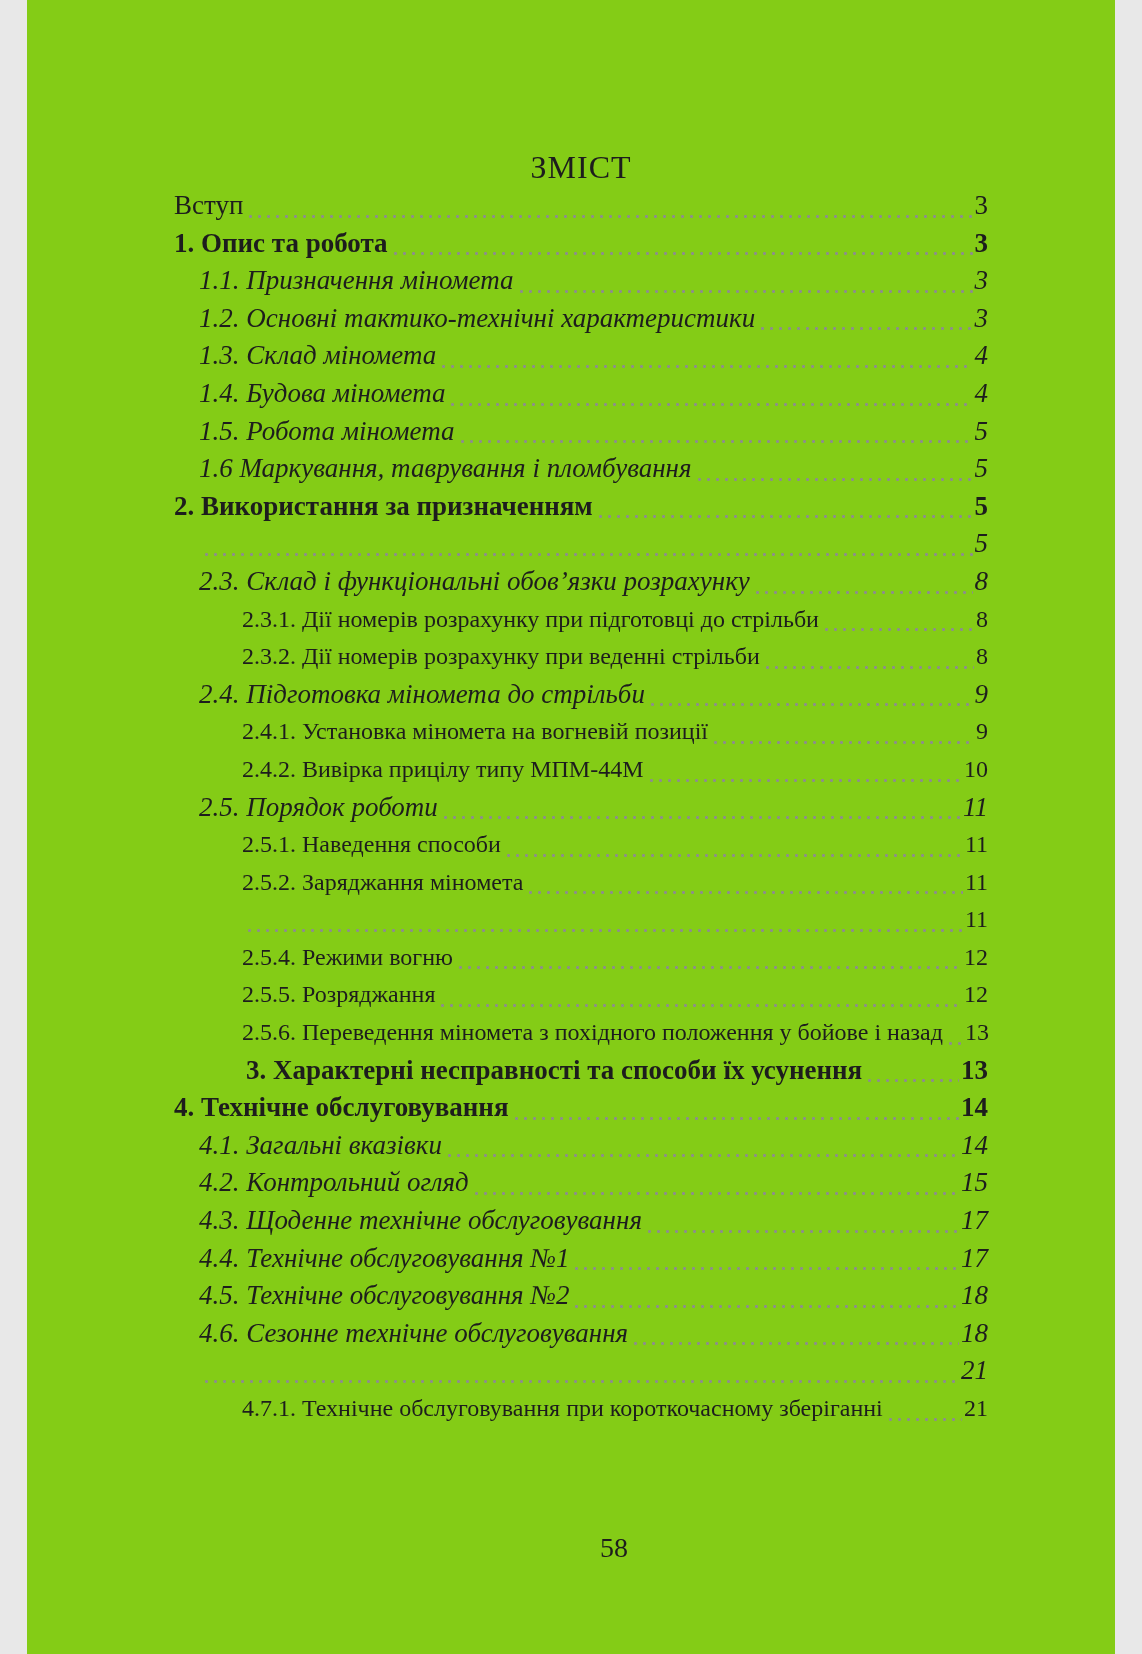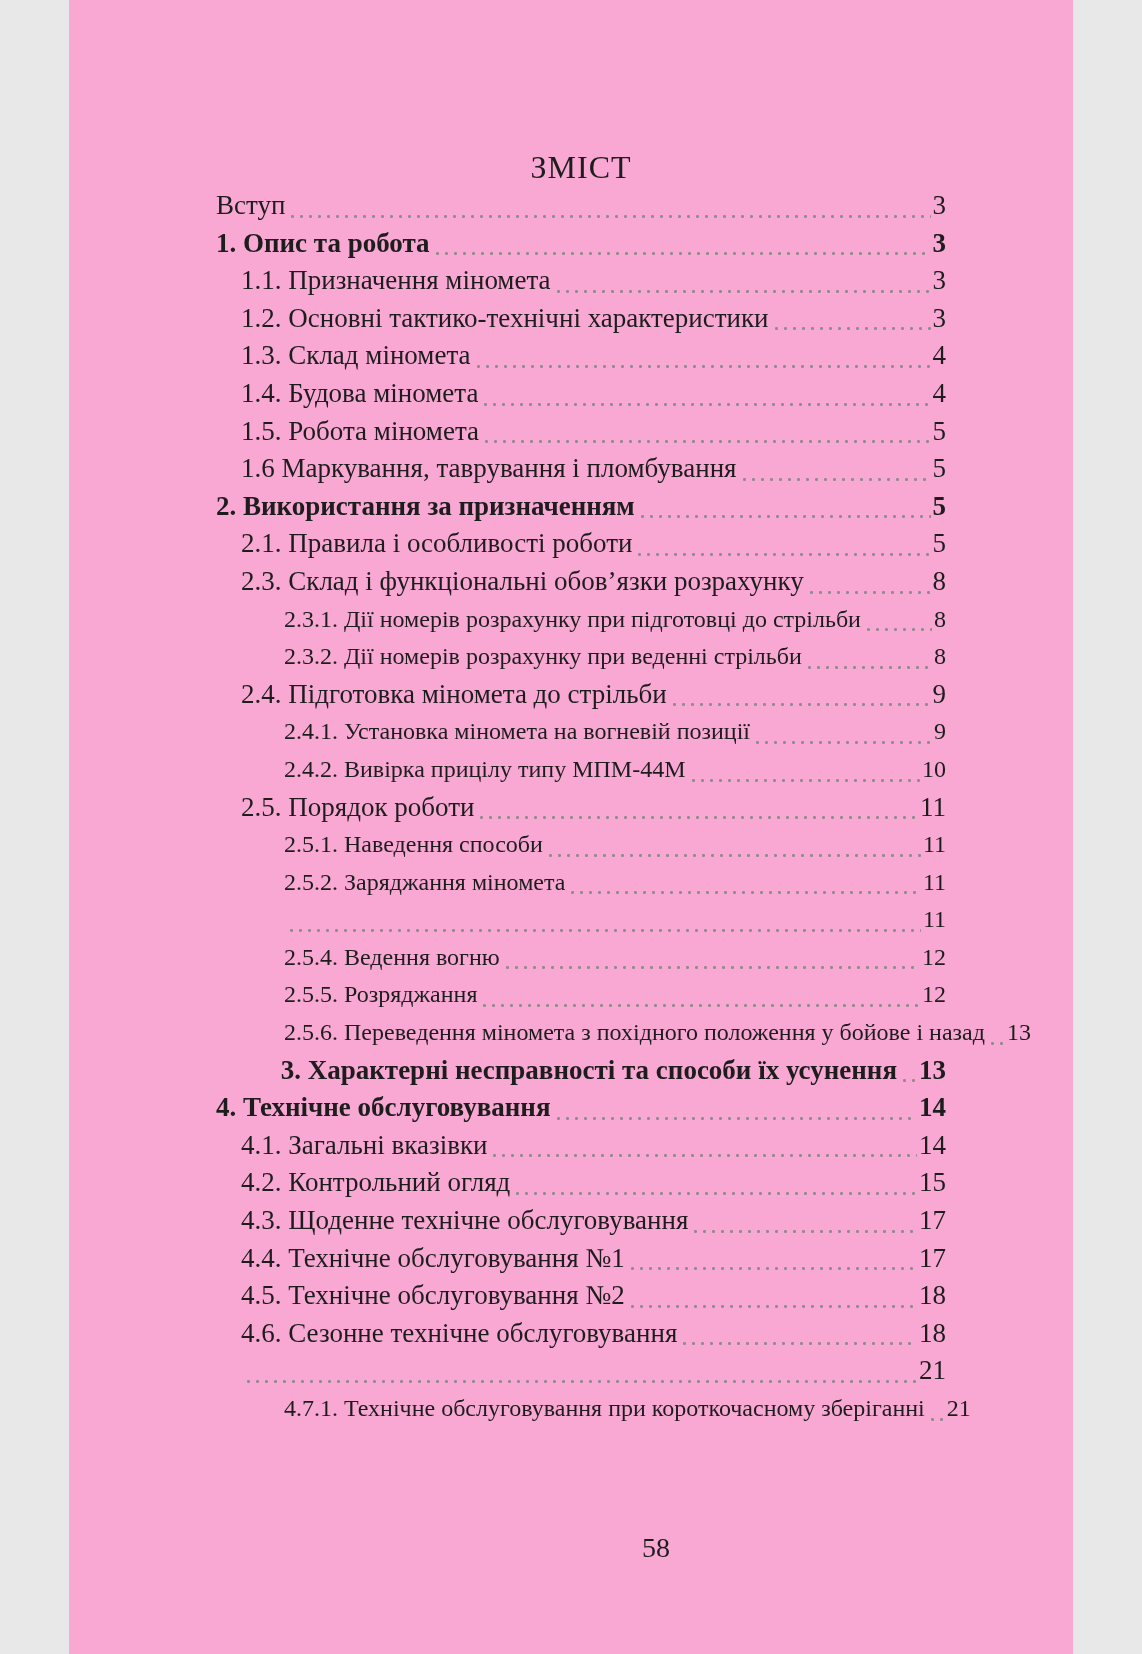--- a/index.html
+++ b/index.html
@@ -2,24 +2,24 @@
 <html><head>
 <meta charset="utf-8">
 <style>
   html, body {
     margin: 0;
     padding: 0;
     background: #e8e8e8;
   }
   .page {
     position: relative;
-    width: 1004px;
+    width: 1088px;
     height: 1654px;
     margin: 0 auto;
-    background: #f9a8d4;
+    background: #84cc16;
     box-sizing: border-box;
     padding: 147px 127px 0 147px;
     font-family: "Liberation Serif", "DejaVu Serif", serif;
     color: #1d1d1d;
     overflow: hidden;
   }
   .title {
     margin: 0;
     text-align: center;
     font-size: 32px;
@@ -29,21 +29,21 @@
   }
   .toc {
   }
   .toc-row {
     display: flex;
     align-items: baseline;
     height: 37.6px;
     line-height: 37.6px;
     font-size: 27px;
   }
-  .toc-row.lvl1 { padding-left: 25px; }
+  .toc-row.lvl1 { padding-left: 25px; font-style: italic; }
   .toc-row.lvl2 { padding-left: 68px; font-size: 24px; }
   .toc-row.lvl3 { padding-left: 72px; justify-content: flex-end; }
   .toc-row.bold { font-weight: bold; }
   .toc-label { white-space: nowrap; }
   .toc-leader {
     flex: 1 1 auto;
     min-width: 14px;
     height: 3px;
     align-self: flex-end;
     margin: 0 2px 7px 6px;
@@ -108,21 +108,20 @@
         <span class="toc-label">1.6 Маркування, таврування і пломбування</span>
         <span class="toc-leader"></span>
         <span class="toc-page">5</span>
       </div>
       <div class="toc-row lvl0 bold">
         <span class="toc-label">2. Використання за призначенням</span>
         <span class="toc-leader"></span>
         <span class="toc-page">5</span>
       </div>
       <div class="toc-row lvl1">
-        <span class="toc-label">2.1. Правила і особливості роботи</span>
         <span class="toc-leader"></span>
         <span class="toc-page">5</span>
       </div>
       <div class="toc-row lvl1">
         <span class="toc-label">2.3. Склад і функціональні обов’язки розрахунку</span>
         <span class="toc-leader"></span>
         <span class="toc-page">8</span>
       </div>
       <div class="toc-row lvl2">
         <span class="toc-label">2.3.1. Дії номерів розрахунку при підготовці до стрільби</span>
@@ -162,21 +161,21 @@
       <div class="toc-row lvl2">
         <span class="toc-label">2.5.2. Заряджання міномета</span>
         <span class="toc-leader"></span>
         <span class="toc-page">11</span>
       </div>
       <div class="toc-row lvl2">
         <span class="toc-leader"></span>
         <span class="toc-page">11</span>
       </div>
       <div class="toc-row lvl2">
-        <span class="toc-label">2.5.4. Ведення вогню</span>
+        <span class="toc-label">2.5.4. Режими вогню</span>
         <span class="toc-leader"></span>
         <span class="toc-page">12</span>
       </div>
       <div class="toc-row lvl2">
         <span class="toc-label">2.5.5. Розряджання</span>
         <span class="toc-leader"></span>
         <span class="toc-page">12</span>
       </div>
       <div class="toc-row lvl2">
         <span class="toc-label">2.5.6. Переведення міномета з похідного положення у бойове і назад</span>

